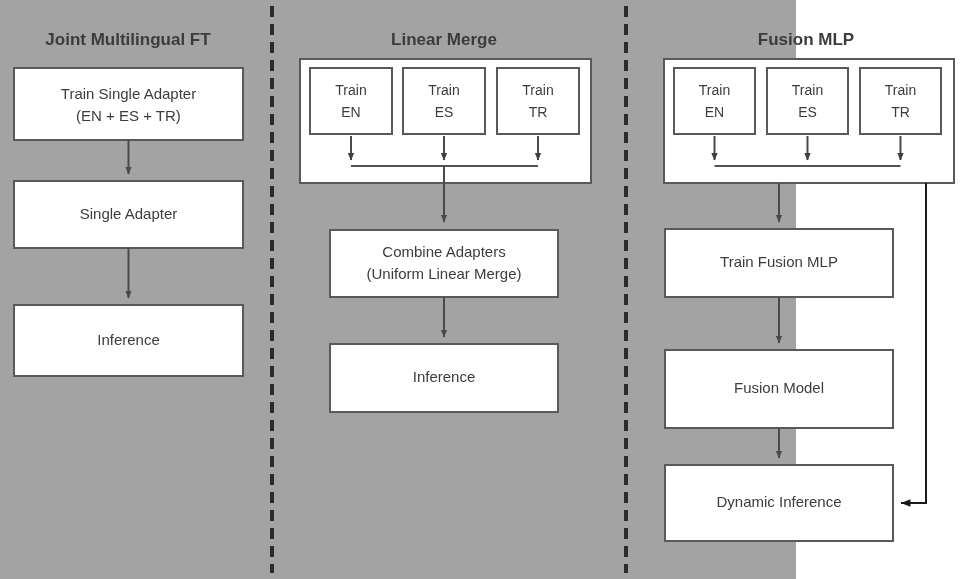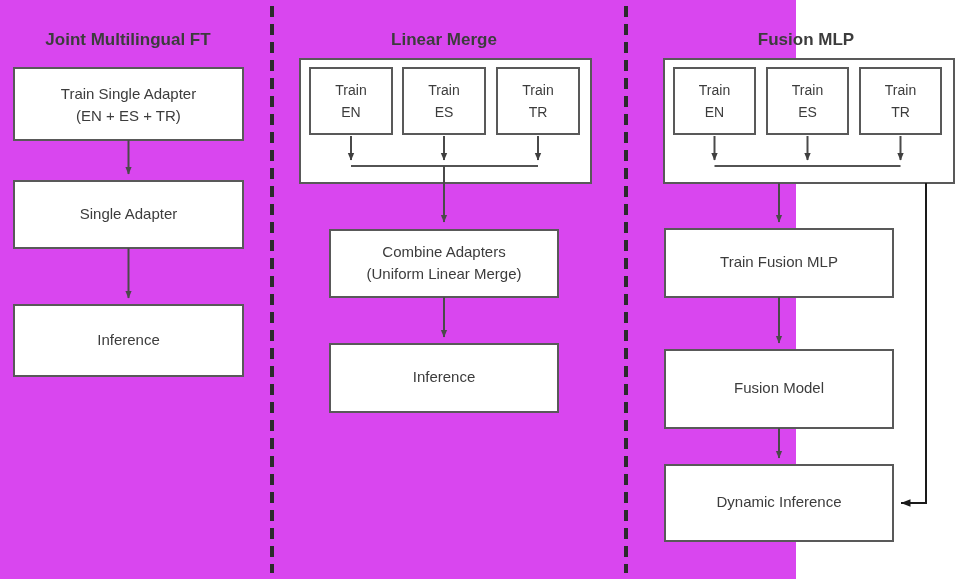--- a/index.html
+++ b/index.html
@@ -10,21 +10,21 @@
   body {
     width: 968px;
     height: 579px;
     font-family: "Liberation Sans", sans-serif;
     overflow: hidden;
   }
   #diagram-root {
     position: relative;
     width: 796px;
     height: 579px;
-    background: #d946ef;
+    background: #a3a3a3;
   }
   svg.diagram {
     display: block;
     width: 968px;
     height: 579px;
   }
   .panel-title {
     font-family: "Liberation Sans", sans-serif;
     font-size: 17px;
     font-weight: bold;

